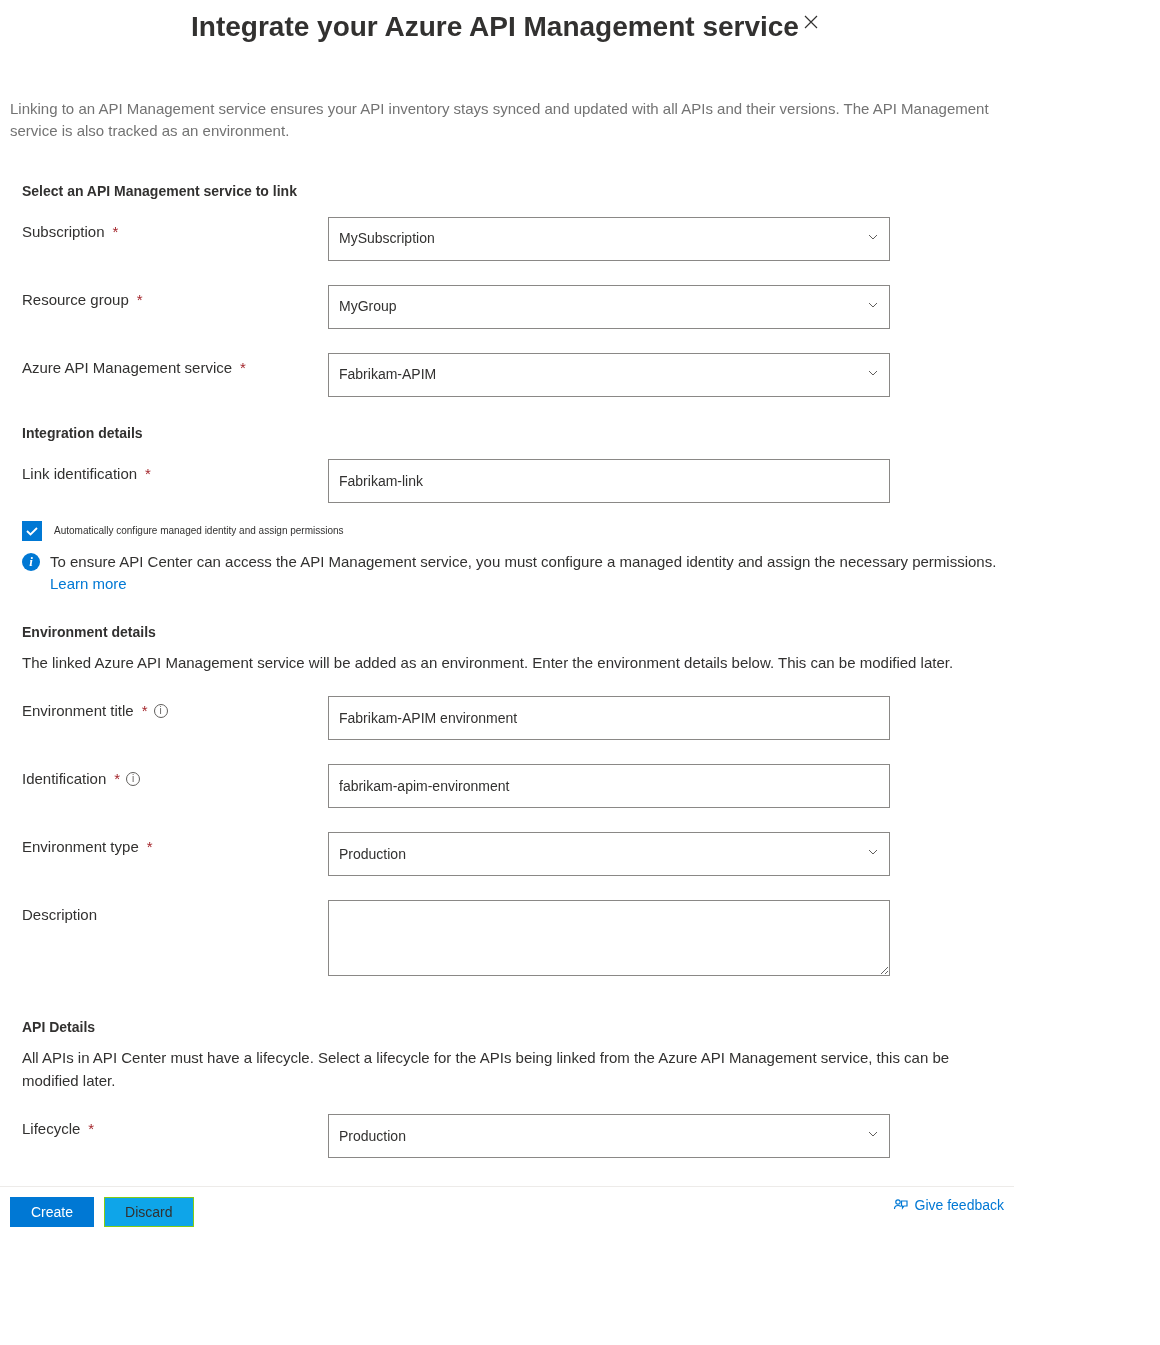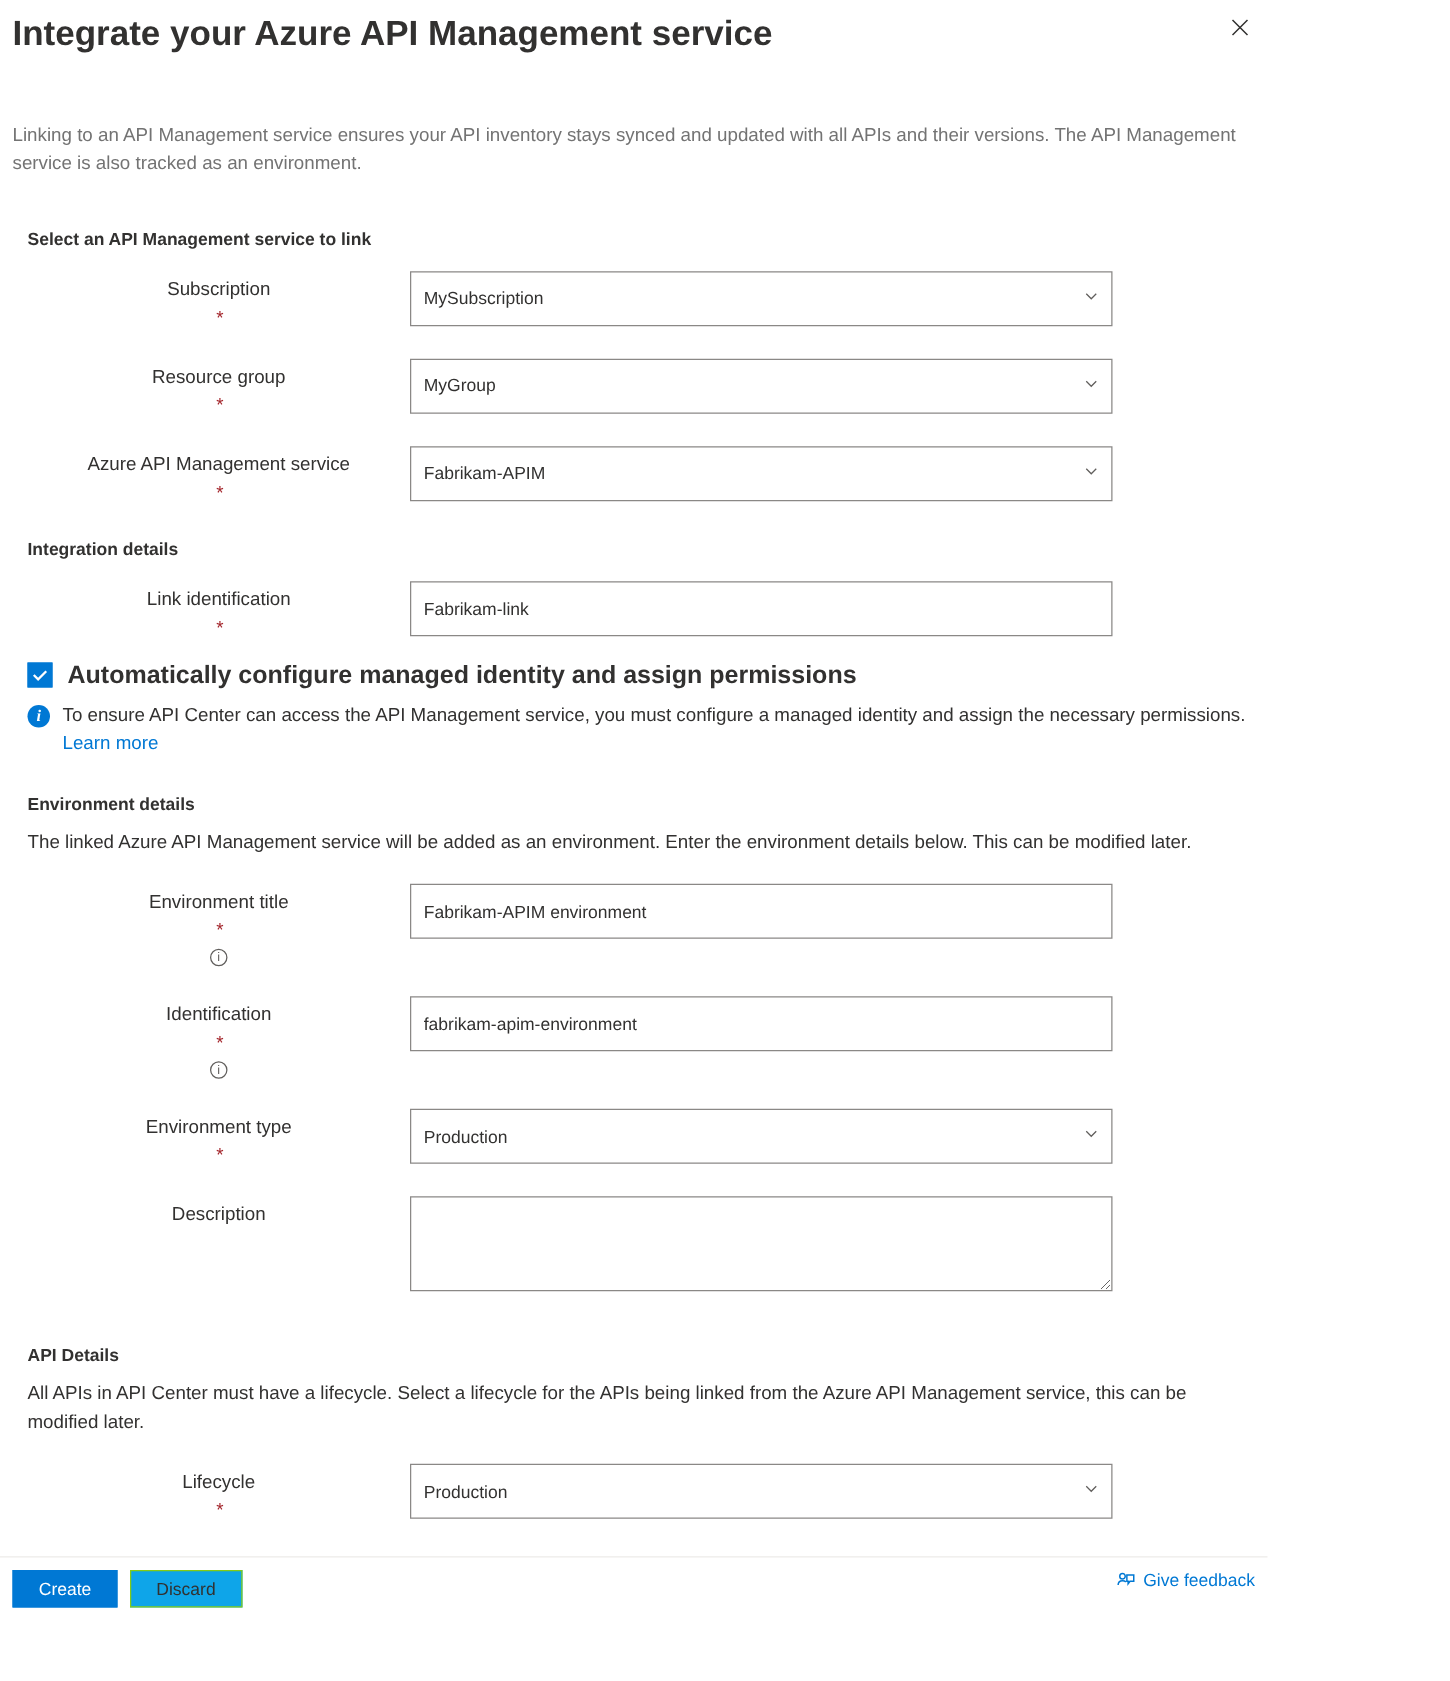--- a/index.html
+++ b/index.html
@@ -11,21 +11,21 @@
     background: #fff;
   }
   .panel {
     width: 1014px;
     padding: 10px 10px 0 10px;
     position: relative;
   }
   .header {
     display: flex;
     align-items: flex-start;
-    justify-content: space-between;
+    justify-content: center;
   }
   h1 {
     font-size: 28px;
     font-weight: 600;
     margin: 0 0 30px 0;
     line-height: 1.2;
   }
   .close-btn {
     background: none;
     border: none;
@@ -60,21 +60,20 @@
   }
   .field-row.tight { margin-bottom: 18px; }
   .field-label {
     width: 306px;
     flex-shrink: 0;
     padding-top: 6px;
     font-size: 15px;
     display: flex;
     align-items: center;
     gap: 6px;
-    flex-direction: column;
   }
   .req { color: #a4262c; margin-left: 2px; }
   .info-icon {
     display: inline-flex;
     align-items: center;
     justify-content: center;
     width: 14px;
     height: 14px;
     border: 1px solid #605e5c;
     border-radius: 50%;
@@ -123,21 +122,21 @@
     background: #0078d4;
     border: 1px solid #0078d4;
     display: flex;
     align-items: center;
     justify-content: center;
     color: #fff;
     cursor: pointer;
     flex-shrink: 0;
   }
   .checkbox svg { display: block; }
-  .checkbox-label { font-size: 20px; font-weight: bold; }
+  .checkbox-label { font-size: 10px; }
   .info-row {
     display: flex;
     align-items: flex-start;
     gap: 10px;
     font-size: 15px;
     line-height: 1.5;
     margin-bottom: 28px;
   }
   .info-badge {
     width: 18px;

